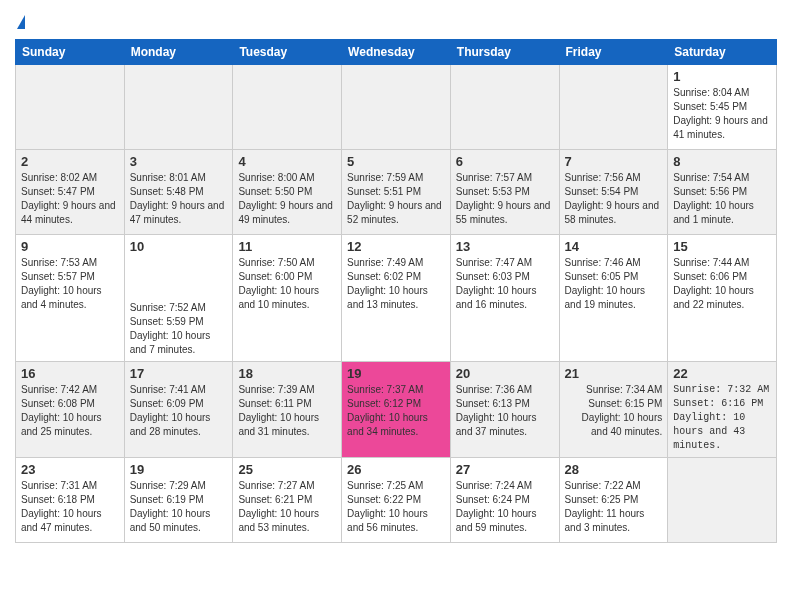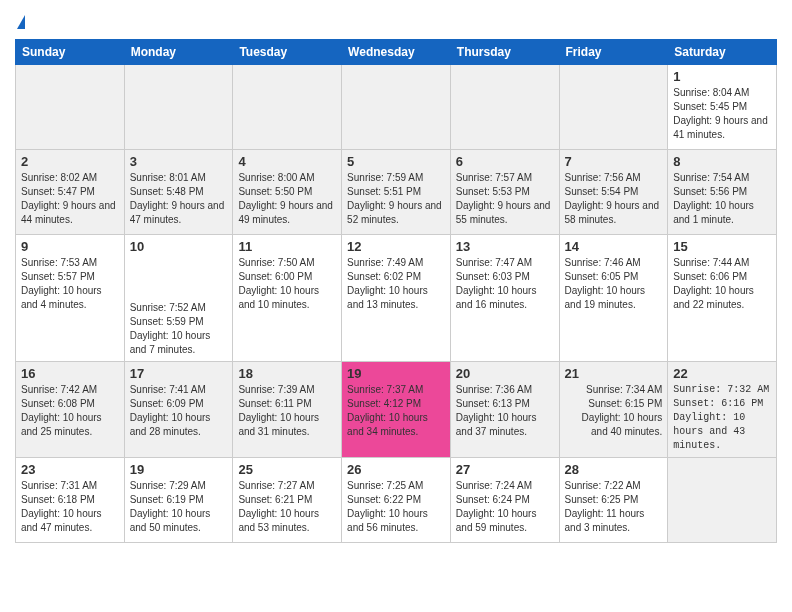--- a/index.html
+++ b/index.html
@@ -248,21 +248,21 @@
         </td>
         <td style="background-color: rgb(240, 240, 240);">
           <span class="day-num">18</span>
           <div class="day-info" style="white-space: pre-line;">Sunrise: 7:39 AM
 Sunset: 6:11 PM
 Daylight: 10 hours and 31 minutes.</div>
         </td>
         <td style="background-color: #ec4899;">
           <span class="day-num">19</span>
           <div class="day-info" style="white-space: pre-line;">Sunrise: 7:37 AM
-Sunset: 4:12 PM
+Sunset: 6:12 PM
 Daylight: 10 hours and 34 minutes.</div>
         </td>
         <td style="background-color: rgb(240, 240, 240);">
           <span class="day-num">20</span>
           <div class="day-info" style="white-space: pre-line;">Sunrise: 7:36 AM
 Sunset: 6:13 PM
 Daylight: 10 hours and 37 minutes.</div>
         </td>
         <td style="background-color: rgb(240, 240, 240);">
           <span class="day-num">21</span>

